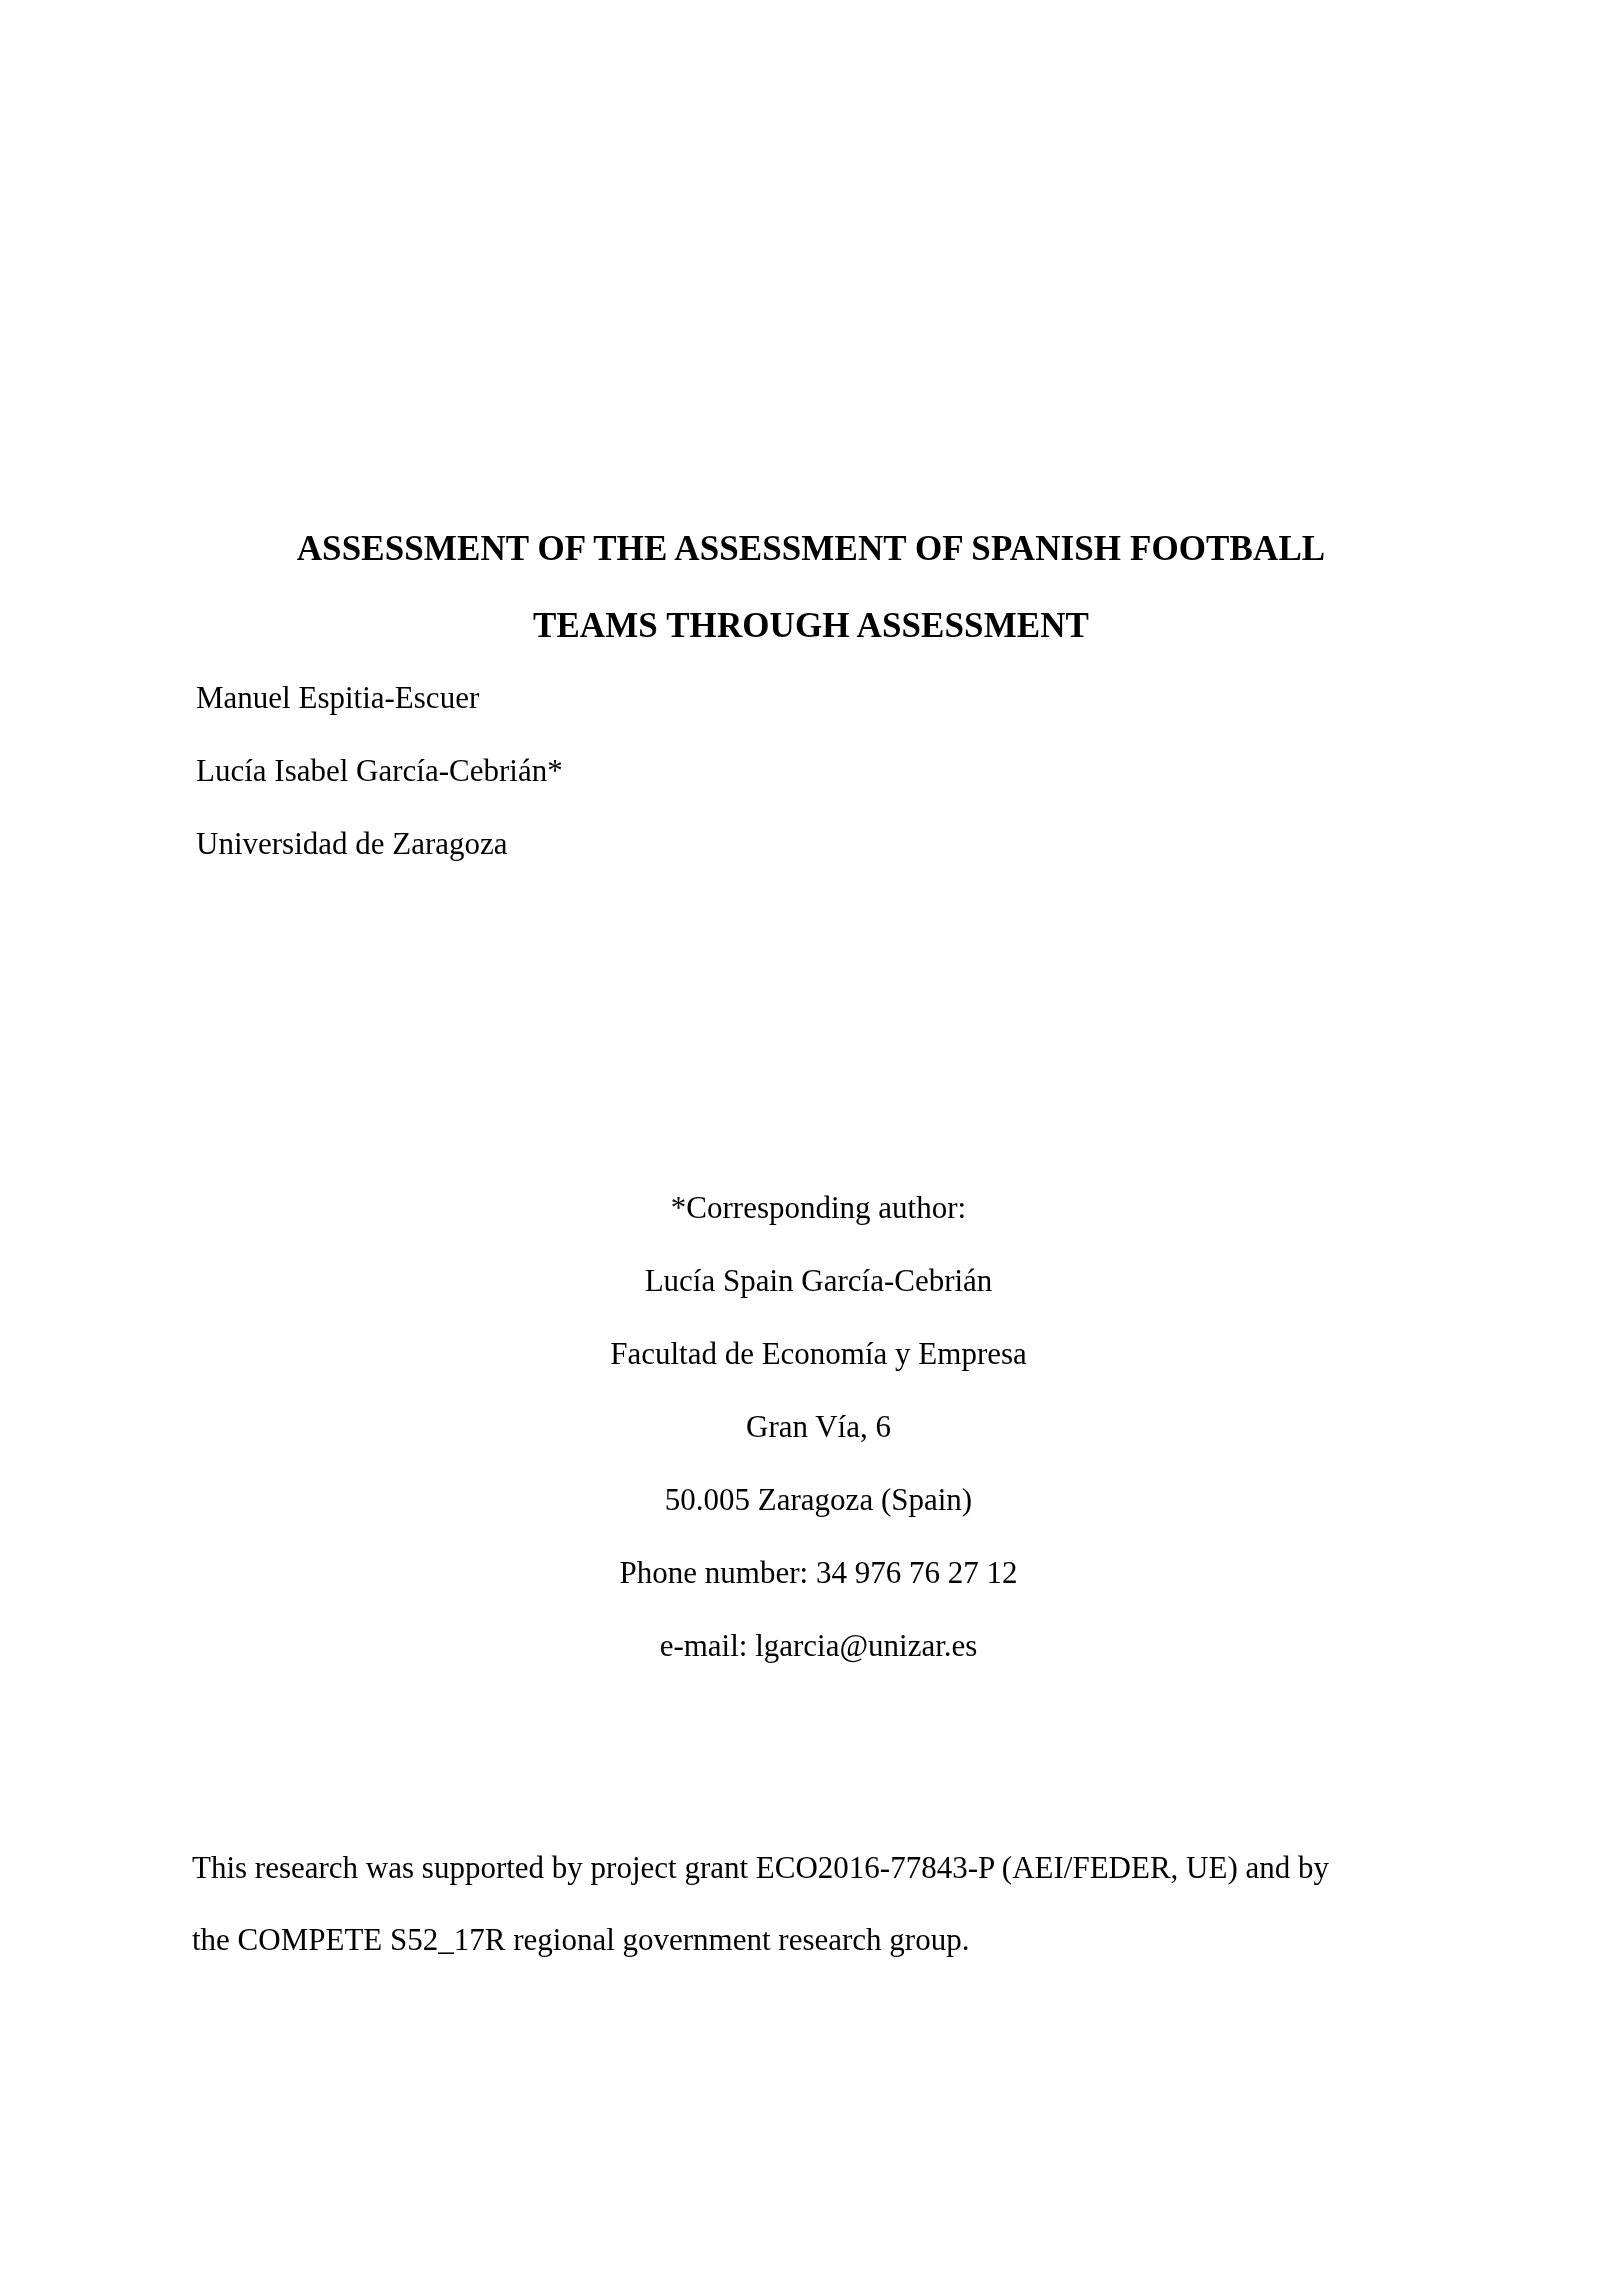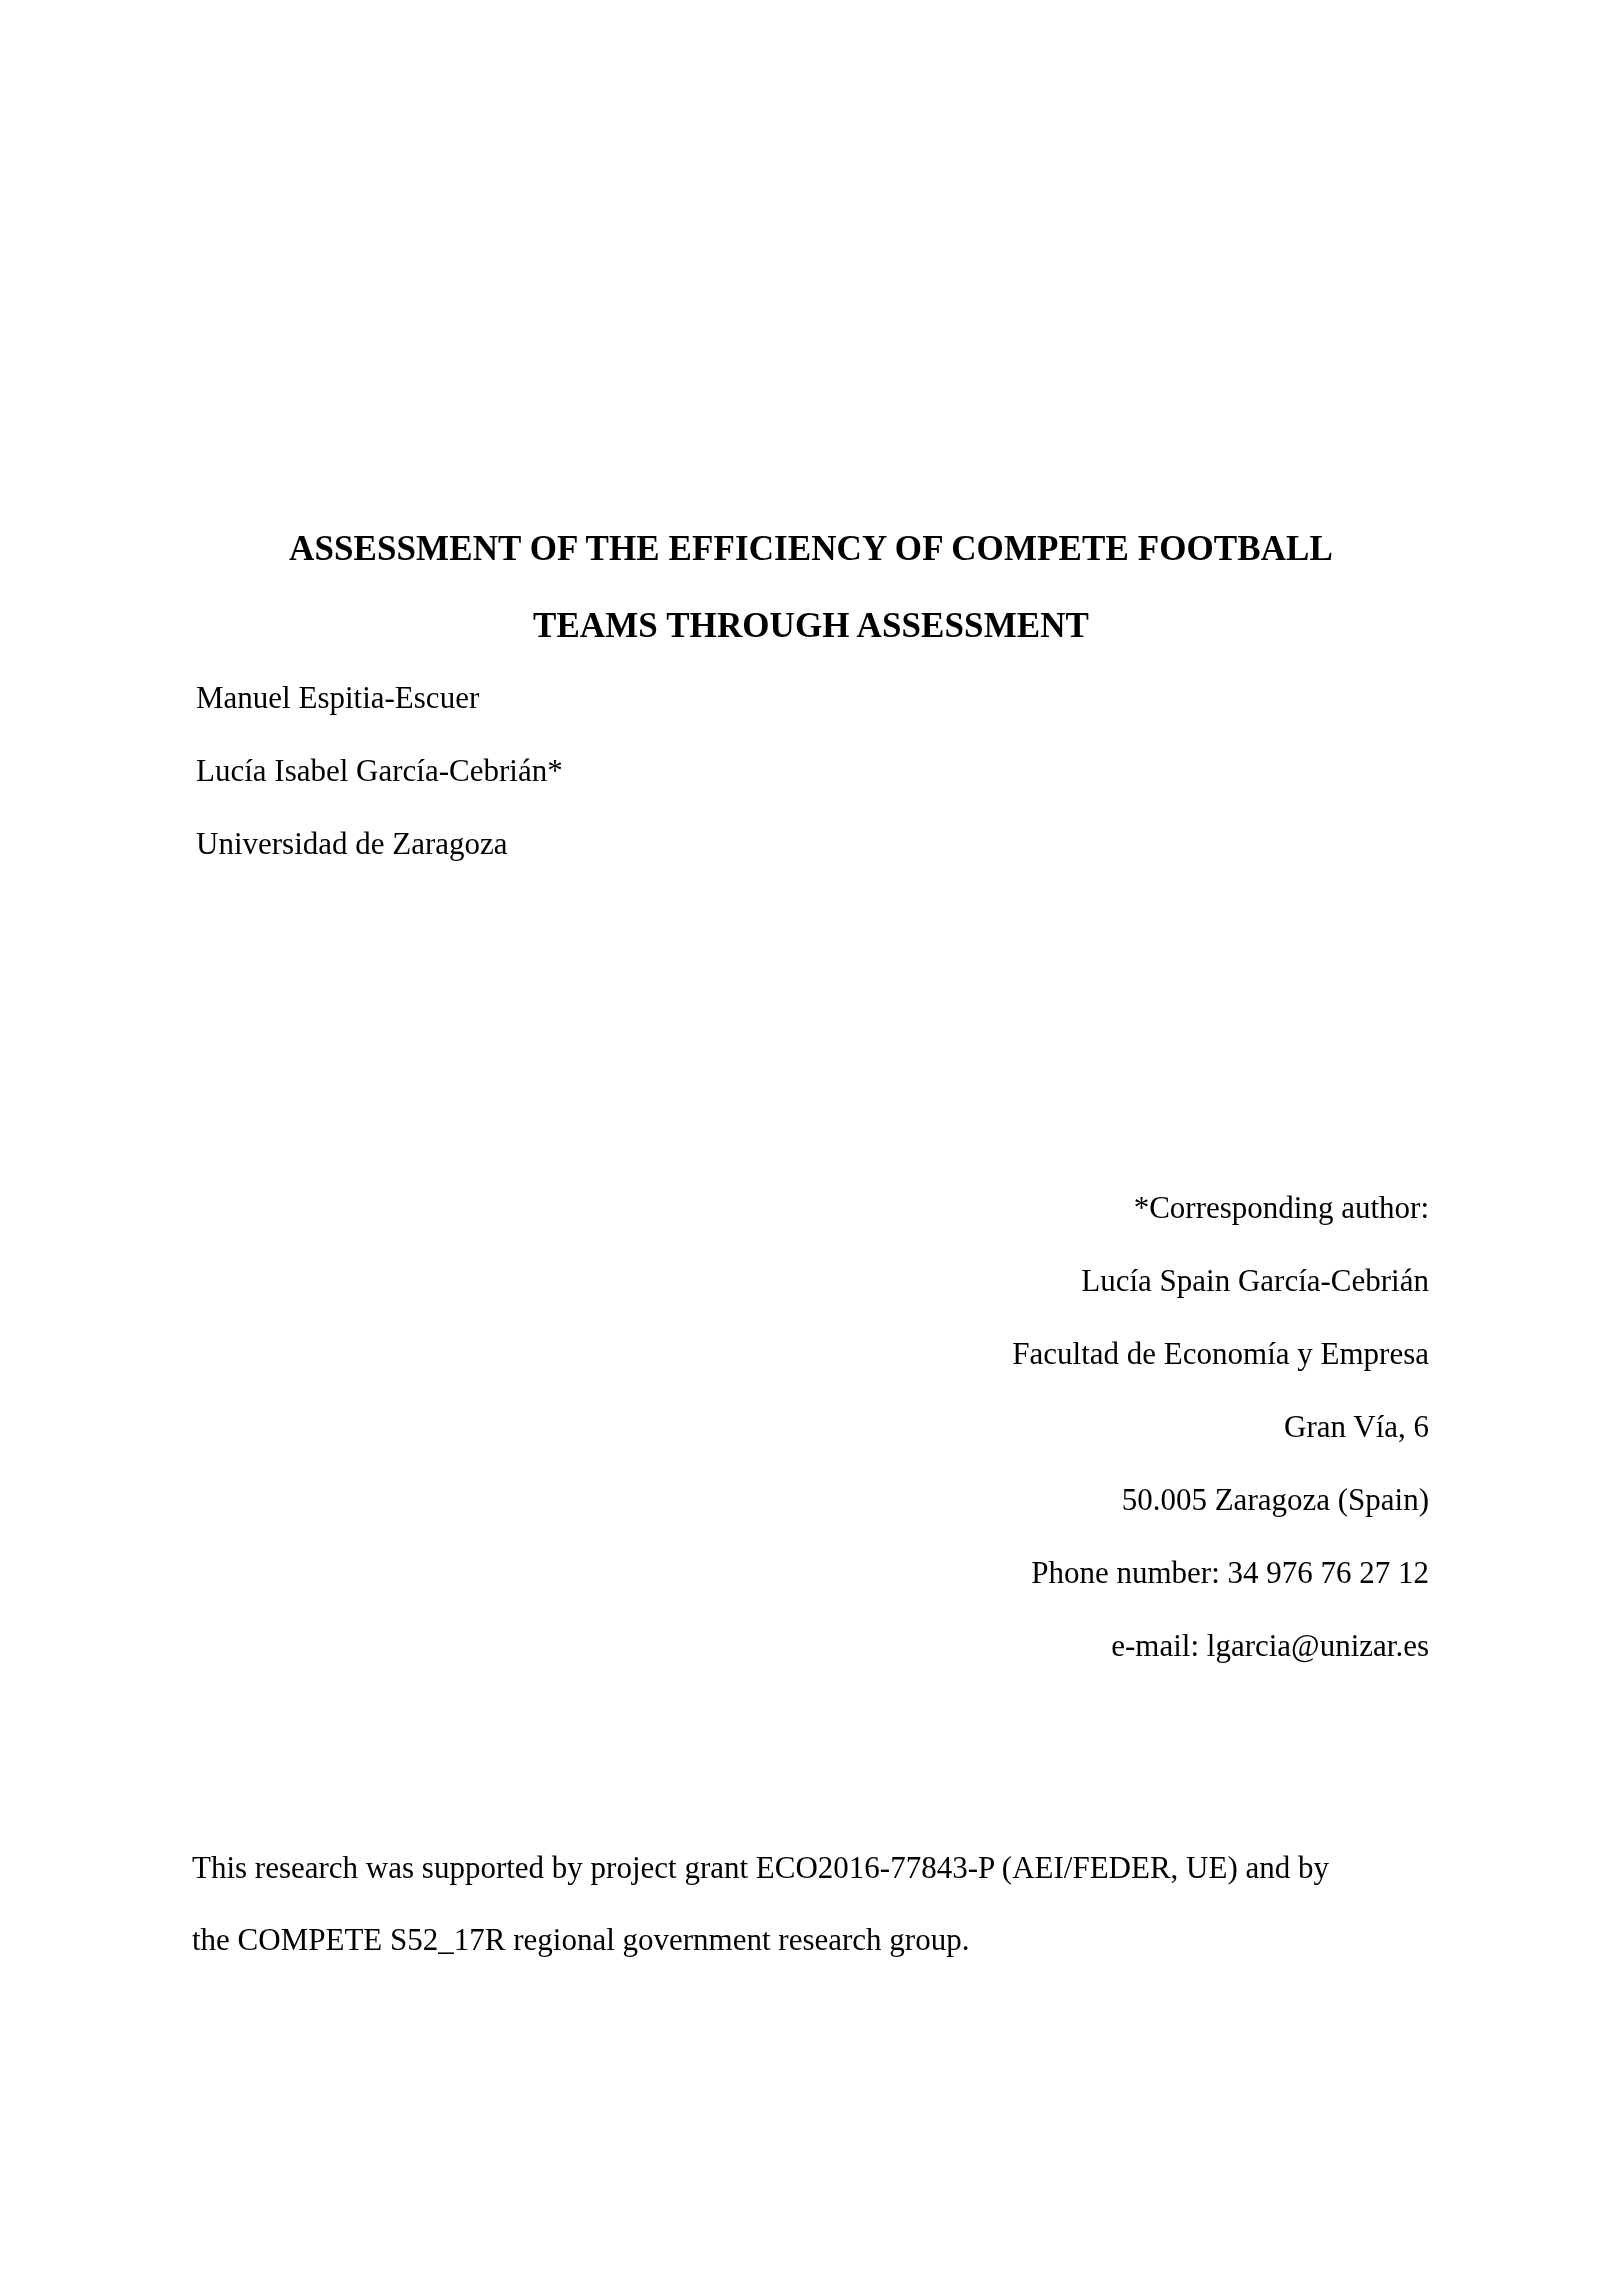--- a/index.html
+++ b/index.html
@@ -42,24 +42,24 @@
   }
   .author-line {
     font-size: 31px;
     line-height: 73px;
     font-weight: normal;
   }
 
   
   .corr-block {
     position: absolute;
-    left: 186px;
+    left: 197px;
     top: 1171px;
     width: 1243px;
-    text-align: right;
+    text-align: center;
   }
   .corr-line {
     font-size: 31px;
     line-height: 73px;
   }
 
   
   .funding-block {
     position: absolute;
     left: 184px;
@@ -75,21 +75,21 @@
   .funding-line.last {
     text-align: left;
   }
 </style>
 </head>
 <body>
 
 <div class="page">
 
   <div class="title-block">
-    <div class="title-line">ASSESSMENT OF THE EFFICIENCY OF COMPETE FOOTBALL</div>
+    <div class="title-line">ASSESSMENT OF THE ASSESSMENT OF SPANISH FOOTBALL</div>
     <div class="title-line">TEAMS THROUGH ASSESSMENT</div>
   </div>
 
   <div class="authors-block">
     <div class="author-line">Manuel Espitia-Escuer</div>
     <div class="author-line">Lucía Isabel García-Cebrián*</div>
     <div class="author-line">Universidad de Zaragoza</div>
   </div>
 
   <div class="corr-block">

